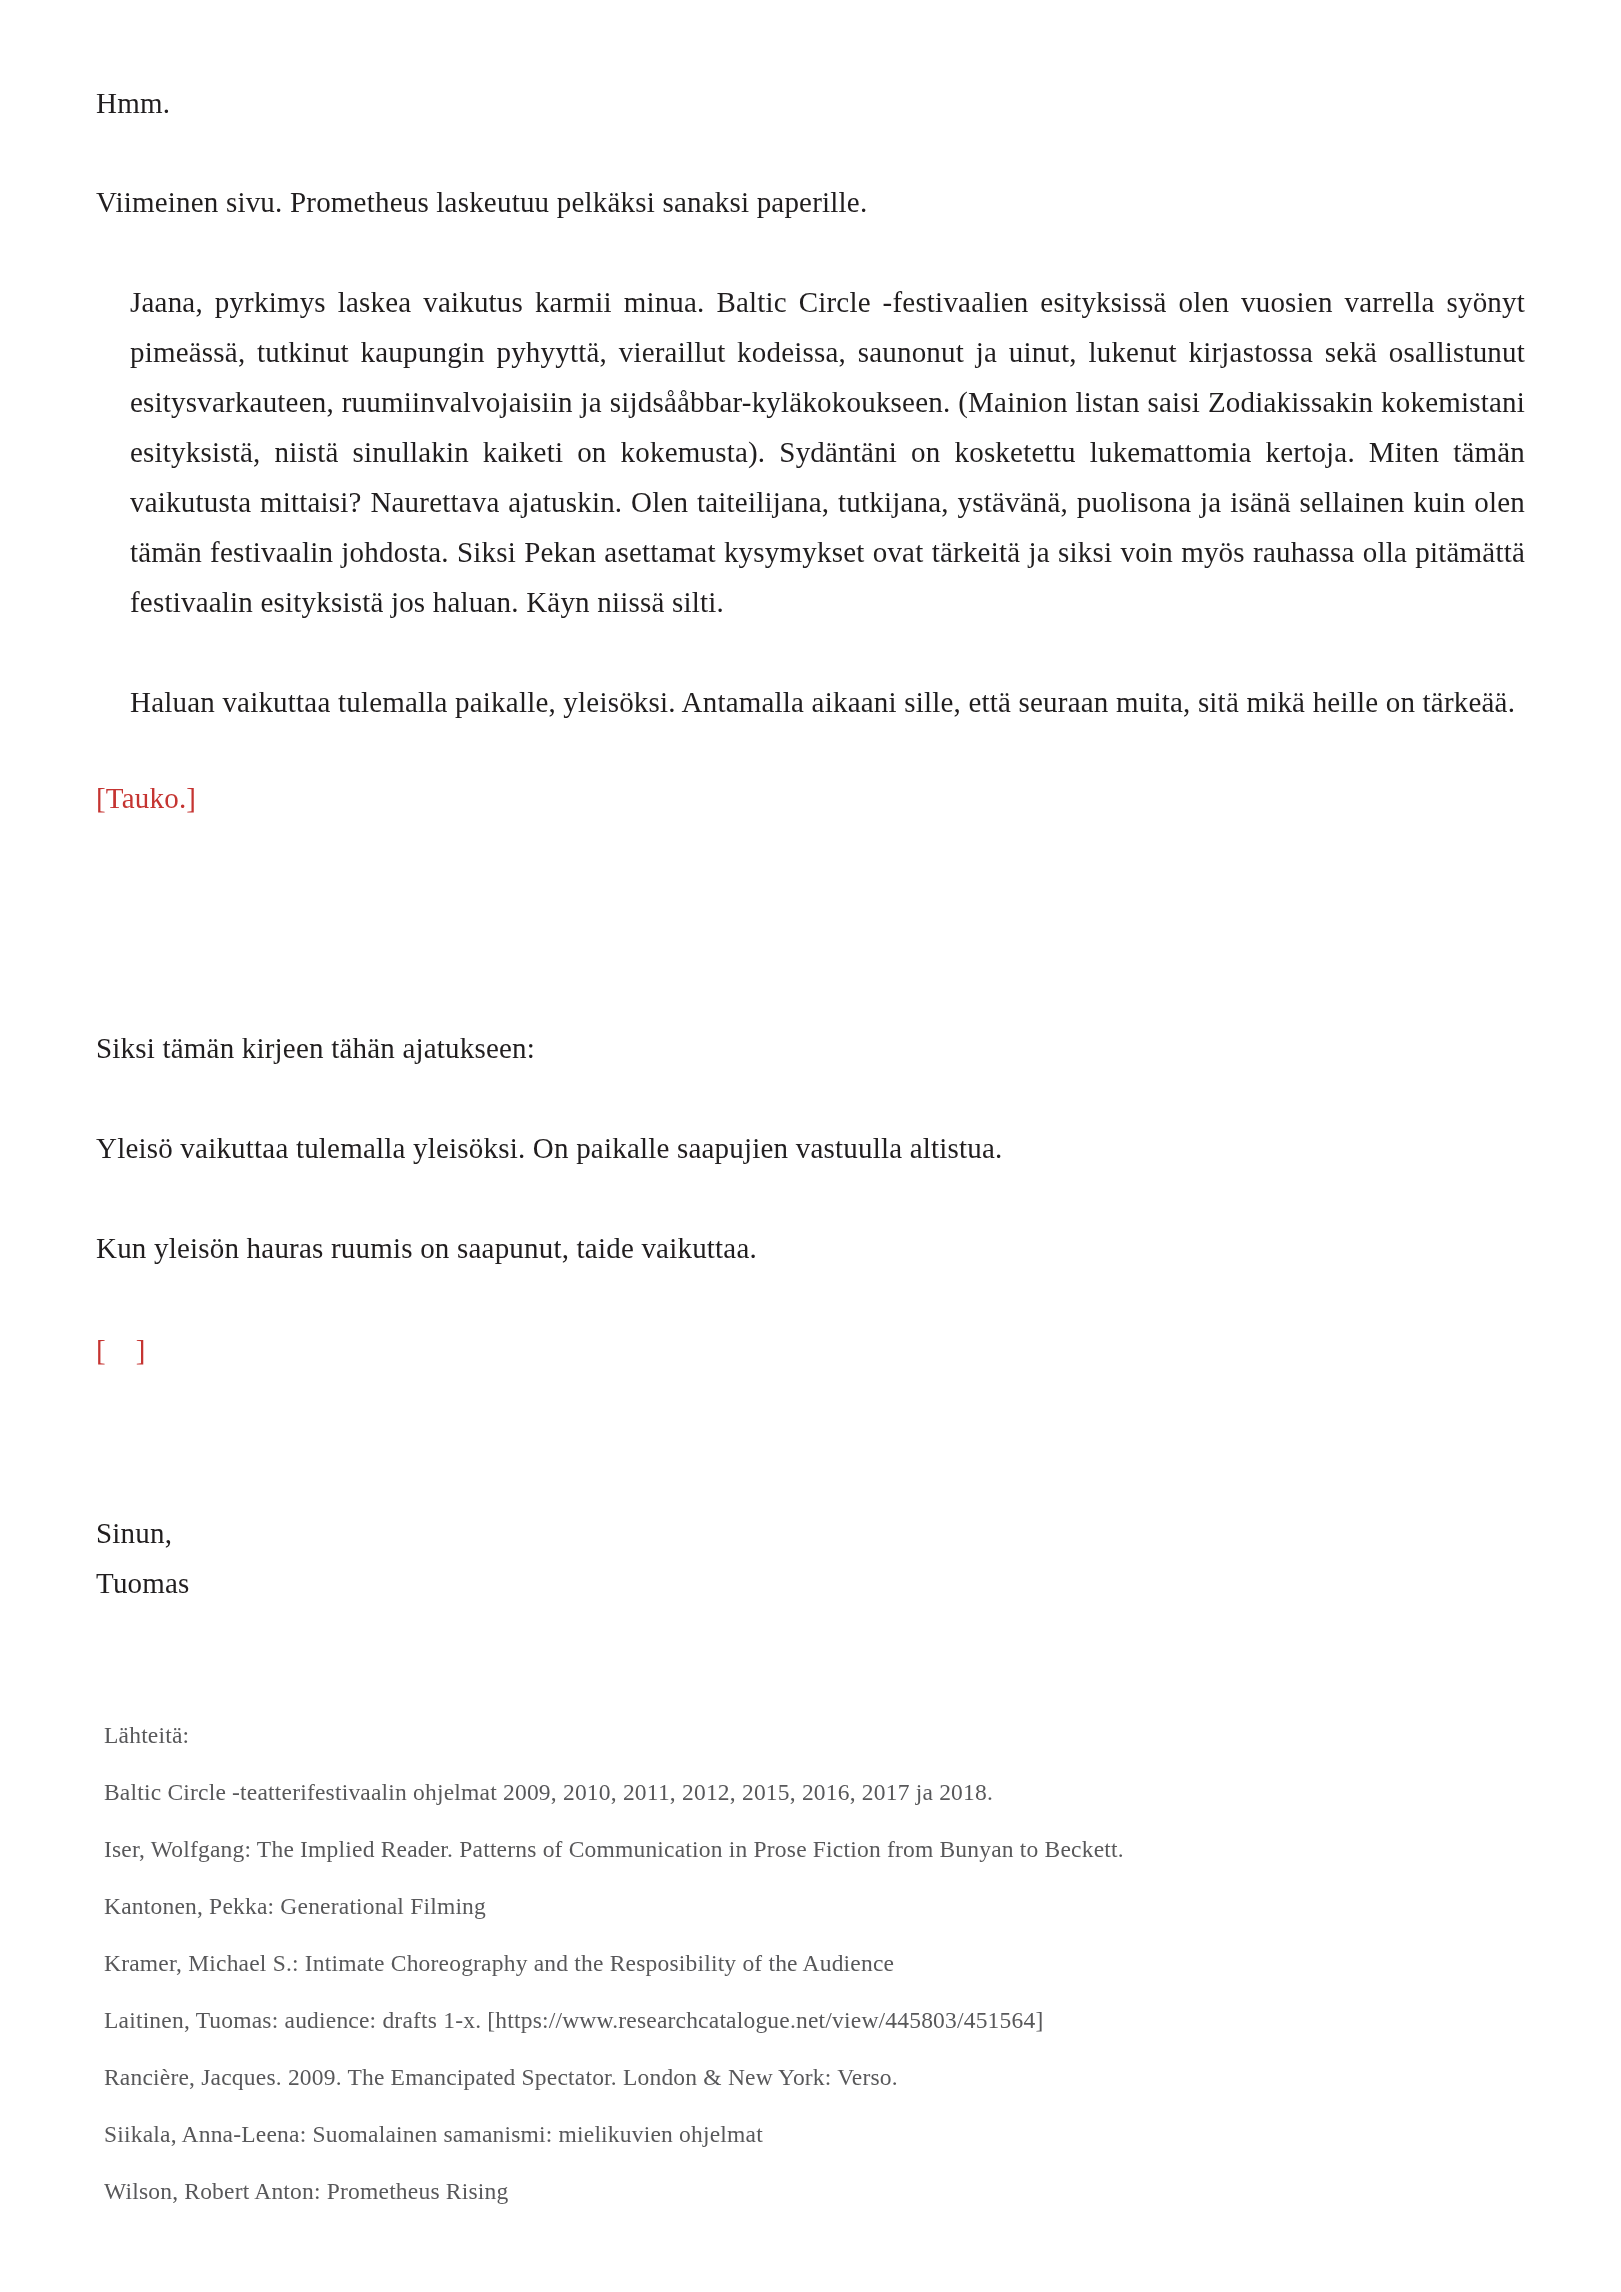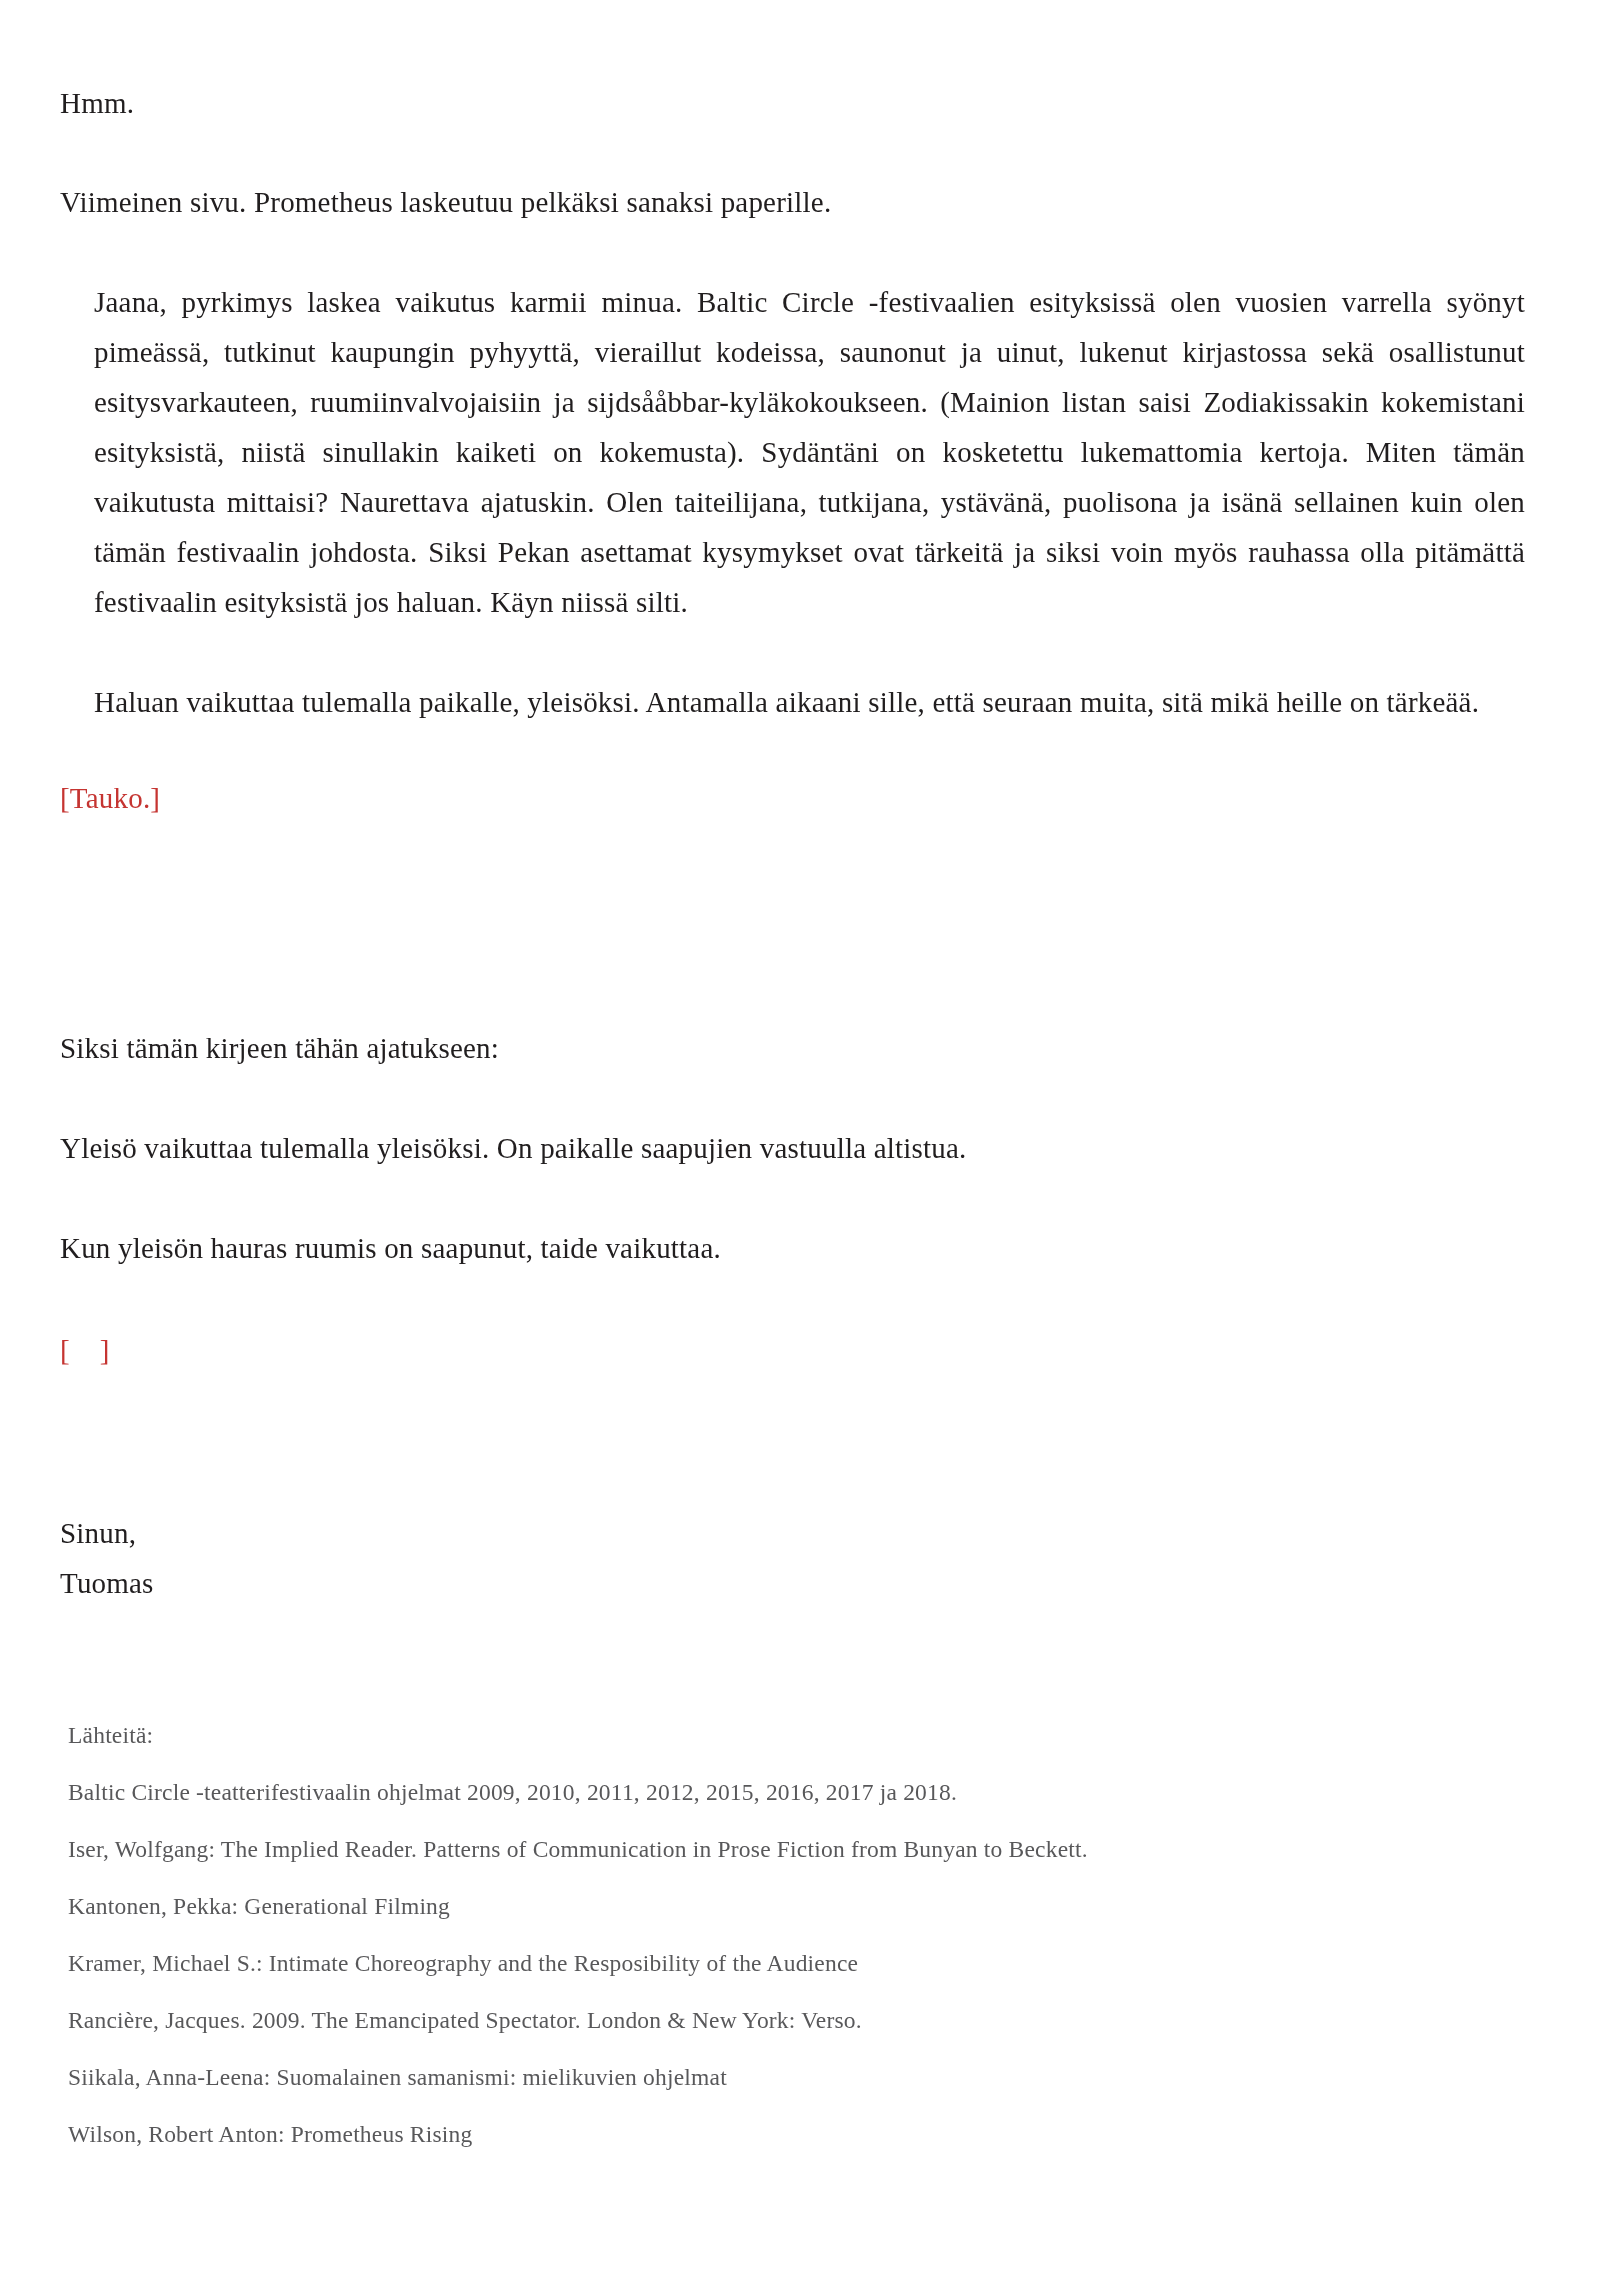--- a/index.html
+++ b/index.html
@@ -6,21 +6,21 @@
     margin: 0;
     padding: 0;
     background: #ffffff;
   }
   .page {
     position: relative;
     width: 1621px;
     height: 2293px;
     background: #ffffff;
     box-sizing: border-box;
-    padding: 78px 96px 0 60px;
+    padding: 78px 96px 0 96px;
     font-family: "Liberation Serif", serif;
     overflow: hidden;
   }
   .body-text {
     font-size: 29px;
     line-height: 50px;
     color: #211e1f;
     margin: 0;
     letter-spacing: 0.2px;
   }
@@ -73,19 +73,20 @@
     <div>Sinun,</div>
     <div>Tuomas</div>
   </div>
 
   <section class="mt-references">
     <p class="reference-line">Lähteitä:</p>
     <p class="reference-line">Baltic Circle -teatterifestivaalin ohjelmat 2009, 2010, 2011, 2012, 2015, 2016, 2017 ja 2018.</p>
     <p class="reference-line">Iser, Wolfgang: The Implied Reader. Patterns of Communication in Prose Fiction from Bunyan to Beckett.</p>
     <p class="reference-line">Kantonen, Pekka: Generational Filming</p>
     <p class="reference-line">Kramer, Michael S.: Intimate Choreography and the Resposibility of the Audience</p>
+    <p class="reference-line">Laitinen, Tuomas: audience: drafts 1-x. [https://www.researchcatalogue.net/view/445803/451564]</p>
     <p class="reference-line">Rancière, Jacques. 2009. The Emancipated Spectator. London &amp; New York: Verso.</p>
     <p class="reference-line">Siikala, Anna-Leena: Suomalainen samanismi: mielikuvien ohjelmat</p>
     <p class="reference-line">Wilson, Robert Anton: Prometheus Rising</p>
   </section>
 
 </main>
 
 
 </body></html>

